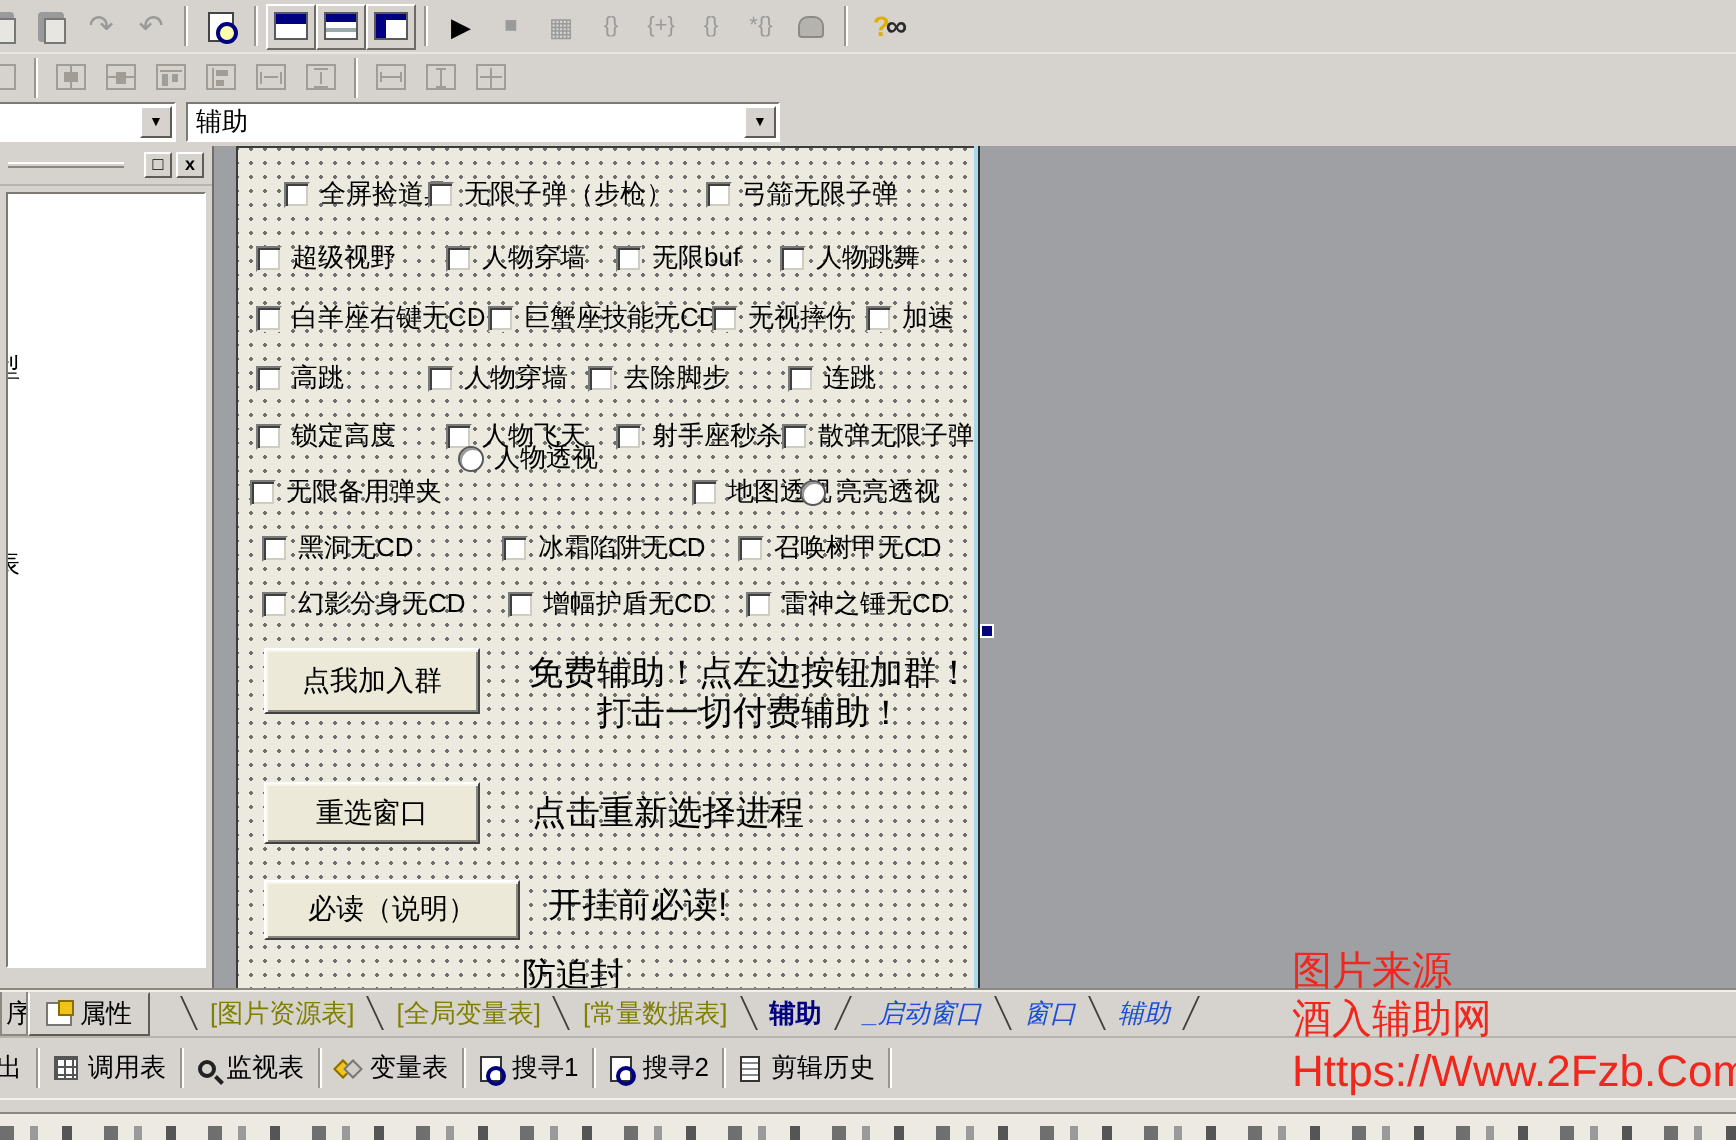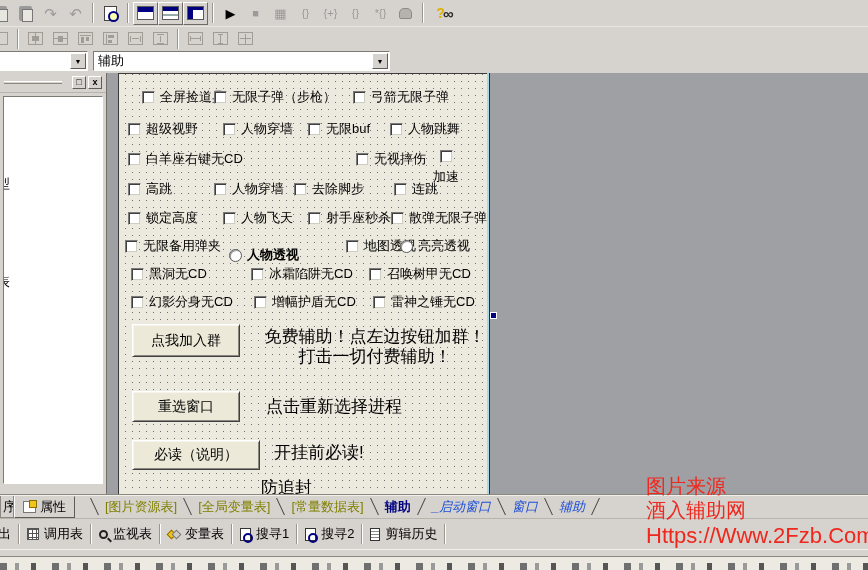--- a/index.html
+++ b/index.html
@@ -303,25 +303,29 @@
       </label>
     <label class="cb" style="left:271px;top:46px;">
         <span class="box"></span>
         <span>人物跳舞</span>
       </label>
 
     <label class="cb" style="left:9px;top:76px;">
         <span class="box"></span>
         <span>白羊座右键无CD</span>
       </label>
+    <label class="cb" style="left:125px;top:76px;">
+        <span class="box"></span>
+        <span>巨蟹座技能无CD</span>
+      </label>
     <label class="cb" style="left:237px;top:76px;">
         <span class="box"></span>
         <span>无视摔伤</span>
       </label>
-    <label class="cb" style="left:314px;top:76px;flex-direction:column;">
+    <label class="cb" style="left:314px;top:76px;">
         <span class="box"></span>
         <span>加速</span>
       </label>
 
     <label class="cb" style="left:9px;top:106px;">
         <span class="box"></span>
         <span>高跳</span>
       </label>
     <label class="cb" style="left:95px;top:106px;">
         <span class="box"></span>
@@ -350,21 +354,21 @@
       </label>
     <label class="cb" style="left:272px;top:135px;">
         <span class="box"></span>
         <span>散弹无限子弹</span>
       </label>
 
     <label class="cb" style="left:6px;top:163px;">
         <span class="box"></span>
         <span>无限备用弹夹</span>
       </label>
-    <label class="radio" style="left:110px;top:172px;font-weight:bold;">
+    <label class="radio" style="left:110px;top:146px;">
         <span class="box"></span>
         <span>人物透视</span>
       </label>
     <label class="cb" style="left:195px;top:163px;padding-left:32px;">
         <span class="box"></span>
         <span>地图透视</span>
       </label>
     <label class="radio" style="left:281px;top:163px;">
         <span class="box"></span>
         <span>亮亮透视</span>

